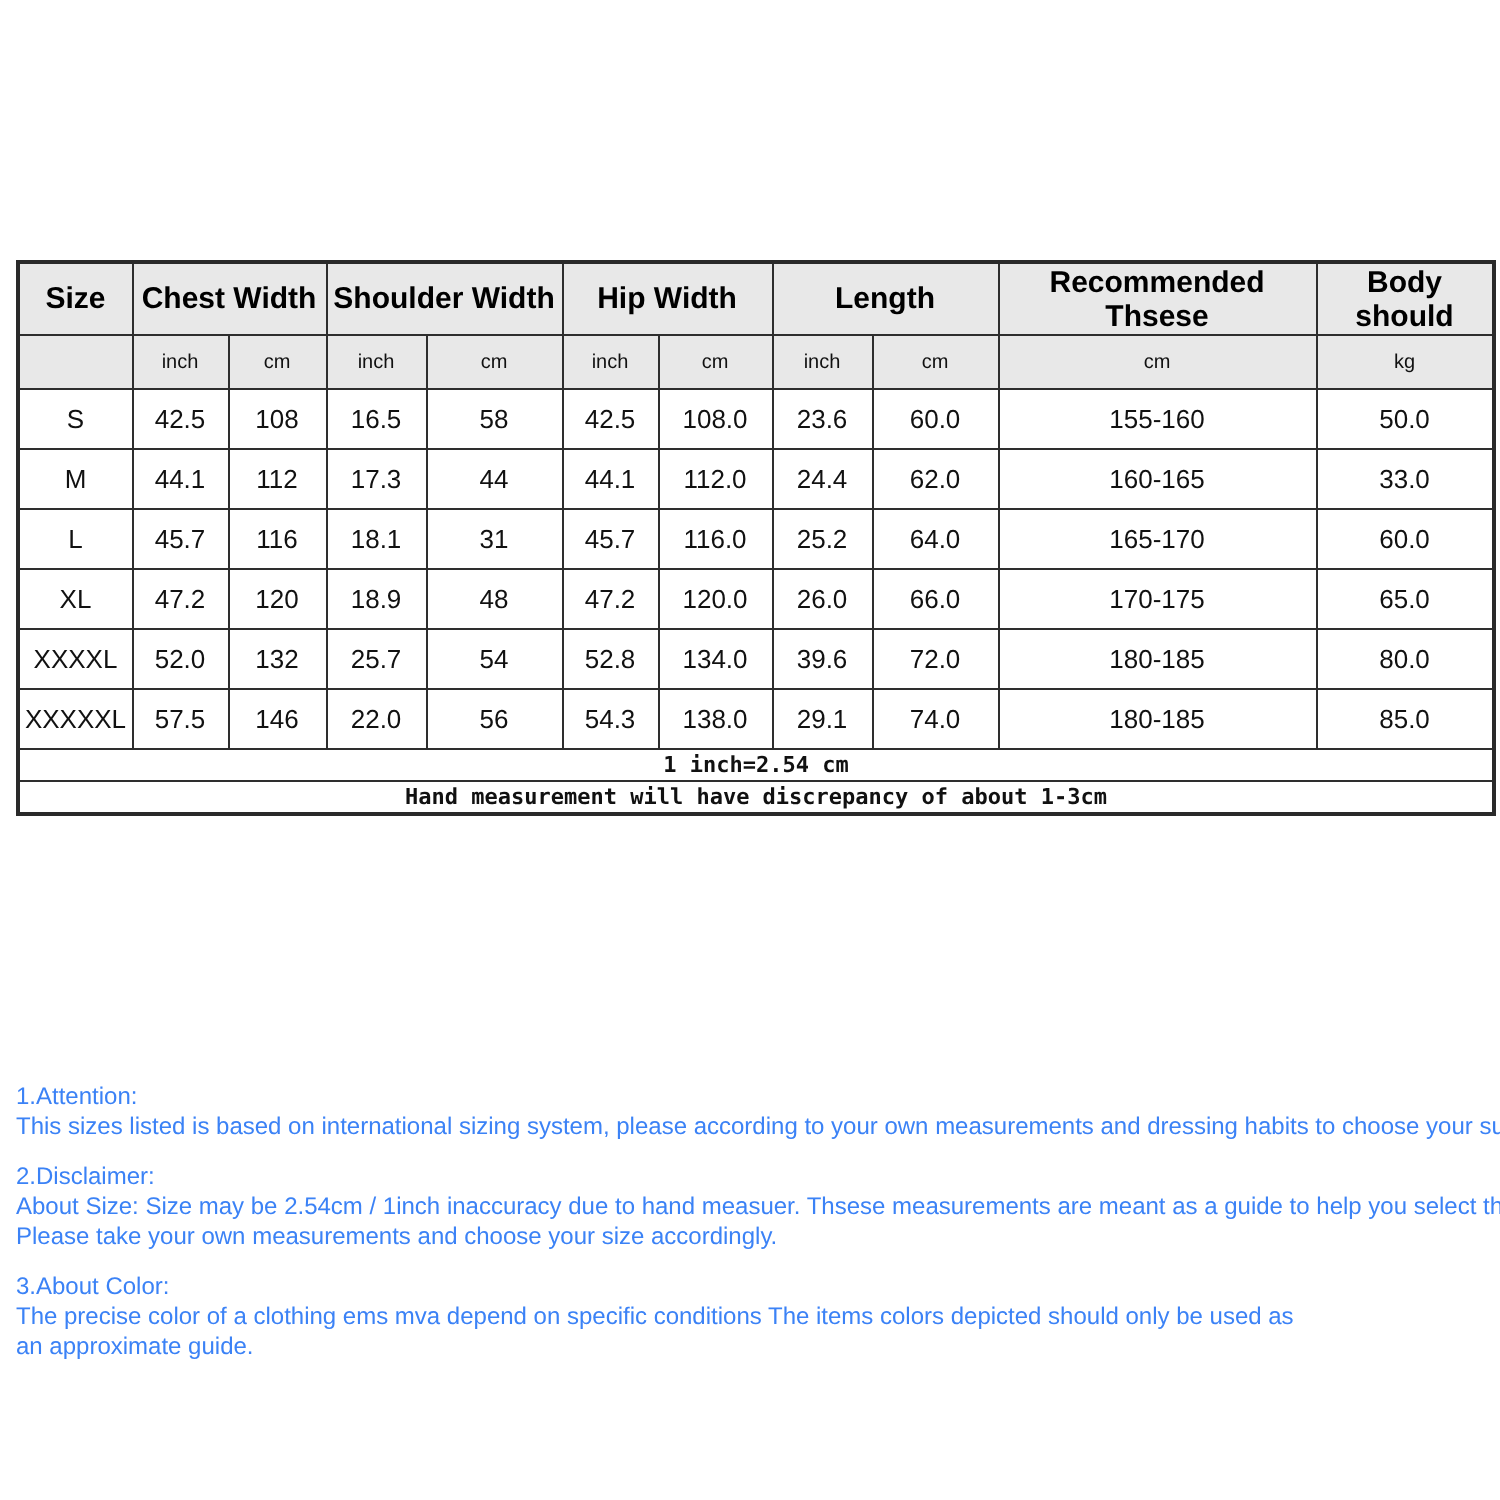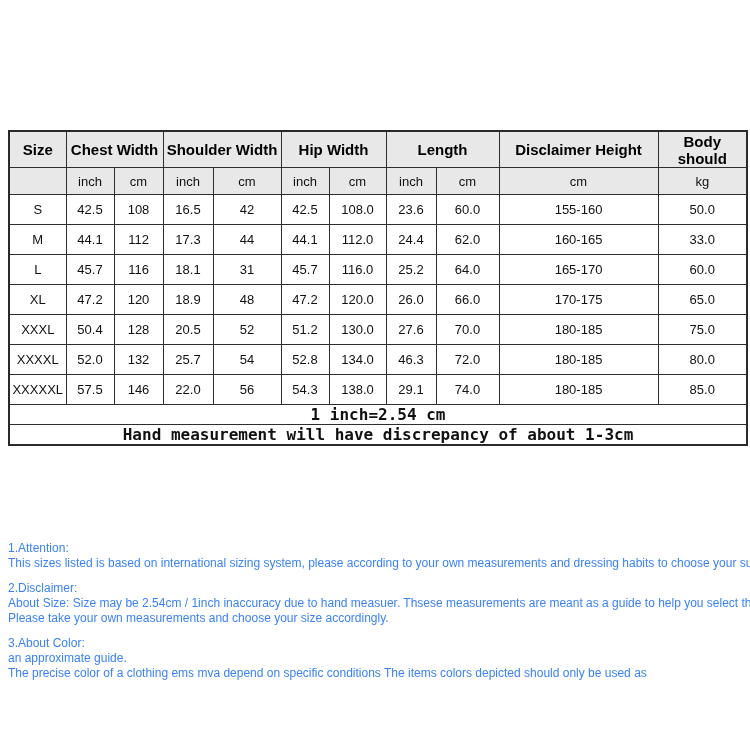--- a/index.html
+++ b/index.html
@@ -41,35 +41,35 @@
   th.group-th {
     height: 35px;
     background: #e8e8e8;
     font-size: 15px;
     font-weight: bold;
     color: #000;
   }
   th.unit-th {
     height: 26px;
     background: #e8e8e8;
-    font-size: 13px;
+    font-size: 10px;
     font-weight: normal;
     color: #111;
   }
   tr.data-row td {
     height: 29px;
     background: #ffffff;
     font-size: 13px;
     color: #111;
   }
   td.footnote-cell {
     height: 15px;
     background: #ffffff;
     font-family: "DejaVu Sans Mono", monospace;
-    font-size: 16px;
+    font-size: 11px;
     font-weight: bold;
     letter-spacing: 0px;
     color: #111;
   }
   
   col.c-size   { width: 57px; }
   col.c-ch-in  { width: 48px; }
   col.c-ch-cm  { width: 49px; }
   col.c-sh-in  { width: 50px; }
   col.c-sh-cm  { width: 68px; }
@@ -113,21 +113,21 @@
         <col class="c-rec">
           <col class="c-bw">
       </colgroup>
       <thead>
         <tr id="header-row">
             <th class="group-th" colspan="1">Size</th>
             <th class="group-th" colspan="2">Chest Width</th>
             <th class="group-th" colspan="2">Shoulder Width</th>
             <th class="group-th" colspan="2">Hip Width</th>
             <th class="group-th" colspan="2">Length</th>
-            <th class="group-th" colspan="1">Disclaimer Height</th>
+            <th class="group-th" colspan="1">Recommended Thsese</th>
             <th class="group-th" colspan="1">Body should</th>
           </tr>
         <tr id="units-row">
             <th class="unit-th"></th>
             <th class="unit-th">inch</th>
             <th class="unit-th">cm</th>
             <th class="unit-th">inch</th>
             <th class="unit-th">cm</th>
             <th class="unit-th">inch</th>
             <th class="unit-th">cm</th>
@@ -136,21 +136,21 @@
             <th class="unit-th">cm</th>
             <th class="unit-th">kg</th>
           </tr>
       </thead>
       <tbody id="table-body">
           <tr class="data-row">
             <td>S</td>
             <td>42.5</td>
             <td>108</td>
             <td>16.5</td>
-            <td>42</td>
+            <td>58</td>
             <td>42.5</td>
             <td>108.0</td>
             <td>23.6</td>
             <td>60.0</td>
             <td>155-160</td>
             <td>50.0</td>
           </tr>
           <tr class="data-row">
             <td>M</td>
             <td>44.1</td>
@@ -184,41 +184,28 @@
             <td>18.9</td>
             <td>48</td>
             <td>47.2</td>
             <td>120.0</td>
             <td>26.0</td>
             <td>66.0</td>
             <td>170-175</td>
             <td>65.0</td>
           </tr>
           <tr class="data-row">
-            <td>XXXL</td>
-            <td>50.4</td>
-            <td>128</td>
-            <td>20.5</td>
-            <td>52</td>
-            <td>51.2</td>
-            <td>130.0</td>
-            <td>27.6</td>
-            <td>70.0</td>
-            <td>180-185</td>
-            <td>75.0</td>
-          </tr>
-          <tr class="data-row">
             <td>XXXXL</td>
             <td>52.0</td>
             <td>132</td>
             <td>25.7</td>
             <td>54</td>
             <td>52.8</td>
             <td>134.0</td>
-            <td>46.3</td>
+            <td>39.6</td>
             <td>72.0</td>
             <td>180-185</td>
             <td>80.0</td>
           </tr>
           <tr class="data-row">
             <td>XXXXXL</td>
             <td>57.5</td>
             <td>146</td>
             <td>22.0</td>
             <td>56</td>
@@ -244,18 +231,18 @@
       <div class="note-title">1.Attention:</div>
       <div class="note-line">This sizes listed is based on international sizing system, please according to your own measurements and dressing habits to choose your suitable size.</div>
     </div>
     <div class="note-section">
       <div class="note-title">2.Disclaimer:</div>
       <div class="note-line">About Size: Size may be 2.54cm / 1inch inaccuracy due to hand measuer. Thsese measurements are meant as a guide to help you select the correct size.</div>
       <div class="note-line">Please take your own measurements and choose your size accordingly.</div>
     </div>
     <div class="note-section">
       <div class="note-title">3.About Color:</div>
+      <div class="note-line">The precise color of a clothing ems mva depend on specific conditions The items colors depicted should only be used as</div>
       <div class="note-line">an approximate guide.</div>
-      <div class="note-line">The precise color of a clothing ems mva depend on specific conditions The items colors depicted should only be used as</div>
     </div>
   </div>
 
 </div>
 
 </body></html>

